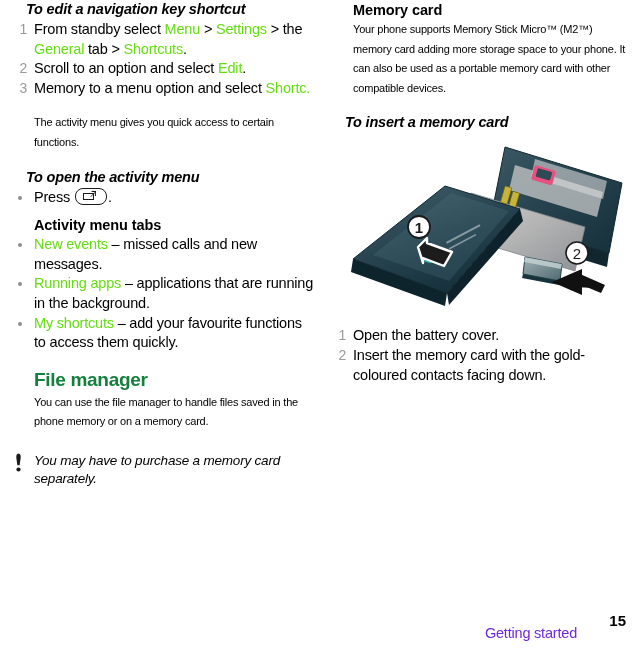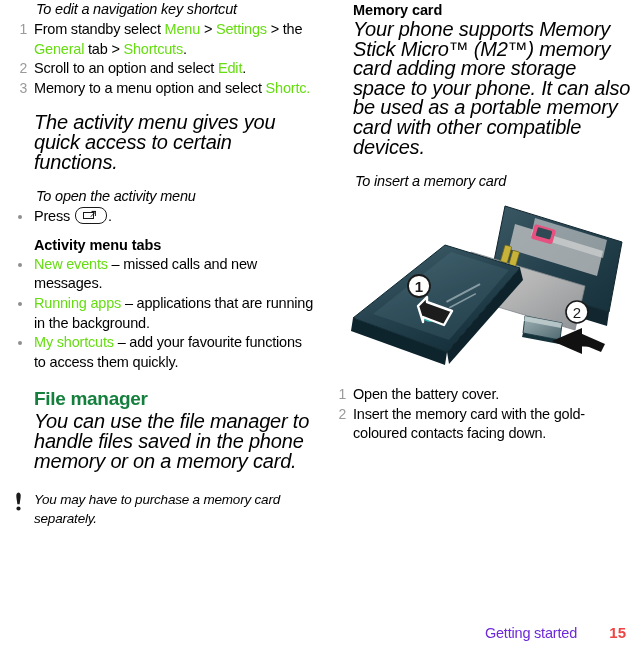--- a/index.html
+++ b/index.html
@@ -22,48 +22,47 @@
   .col {
     position: absolute;
     top: 0;
     width: 300px;
   }
   .col-left  { left: 14px; }
   .col-right { left: 333px; }
 
   
   .proc-title {
-    font-weight: normal;
+    font-weight: bold;
     font-style: italic;
     font-size: 14.5px;
     line-height: 19px;
-    margin: 0 0 1px 22px;
+    margin: 0 0 1px 12px;
     letter-spacing: -0.2px;
   }
   .sec-head {
     font-weight: bold;
     font-size: 14.5px;
     line-height: 20px;
     margin: 0 0 0 20px;
     letter-spacing: -0.1px;
   }
   .big-head {
     font-weight: bold;
     font-size: 19px;
     line-height: 24px;
     color: #15803d;
     margin: 0 0 1px 20px;
     letter-spacing: -0.3px;
   }
   .para {
-    font-size: 20px;
+    font-size: 11px;
     line-height: 19.6px;
     margin: 0 0 0 20px;
     letter-spacing: -0.2px;
-    font-style: italic;
   }
   .spacer-s { height: 8px; }
   .spacer-m { height: 15px; }
   .spacer-l { height: 20px; }
 
   
   ol.steps {
     list-style: none;
     margin: 0;
     padding: 0;
@@ -178,22 +177,22 @@
     position: absolute;
     right: 63px;
     bottom: 0;
     color: #6d28d9;
     font-size: 14.5px;
     letter-spacing: -0.2px;
   }
   .footer .fnum {
     position: absolute;
     right: 14px;
-    bottom: 0;
-    color: #ef4444;
+    bottom: 12px;
+    color: #000000;
     font-size: 15px;
     font-weight: bold;
   }
 </style>
 </head>
 <body>
 
 <div class="page">
 
   <div class="col col-left">

